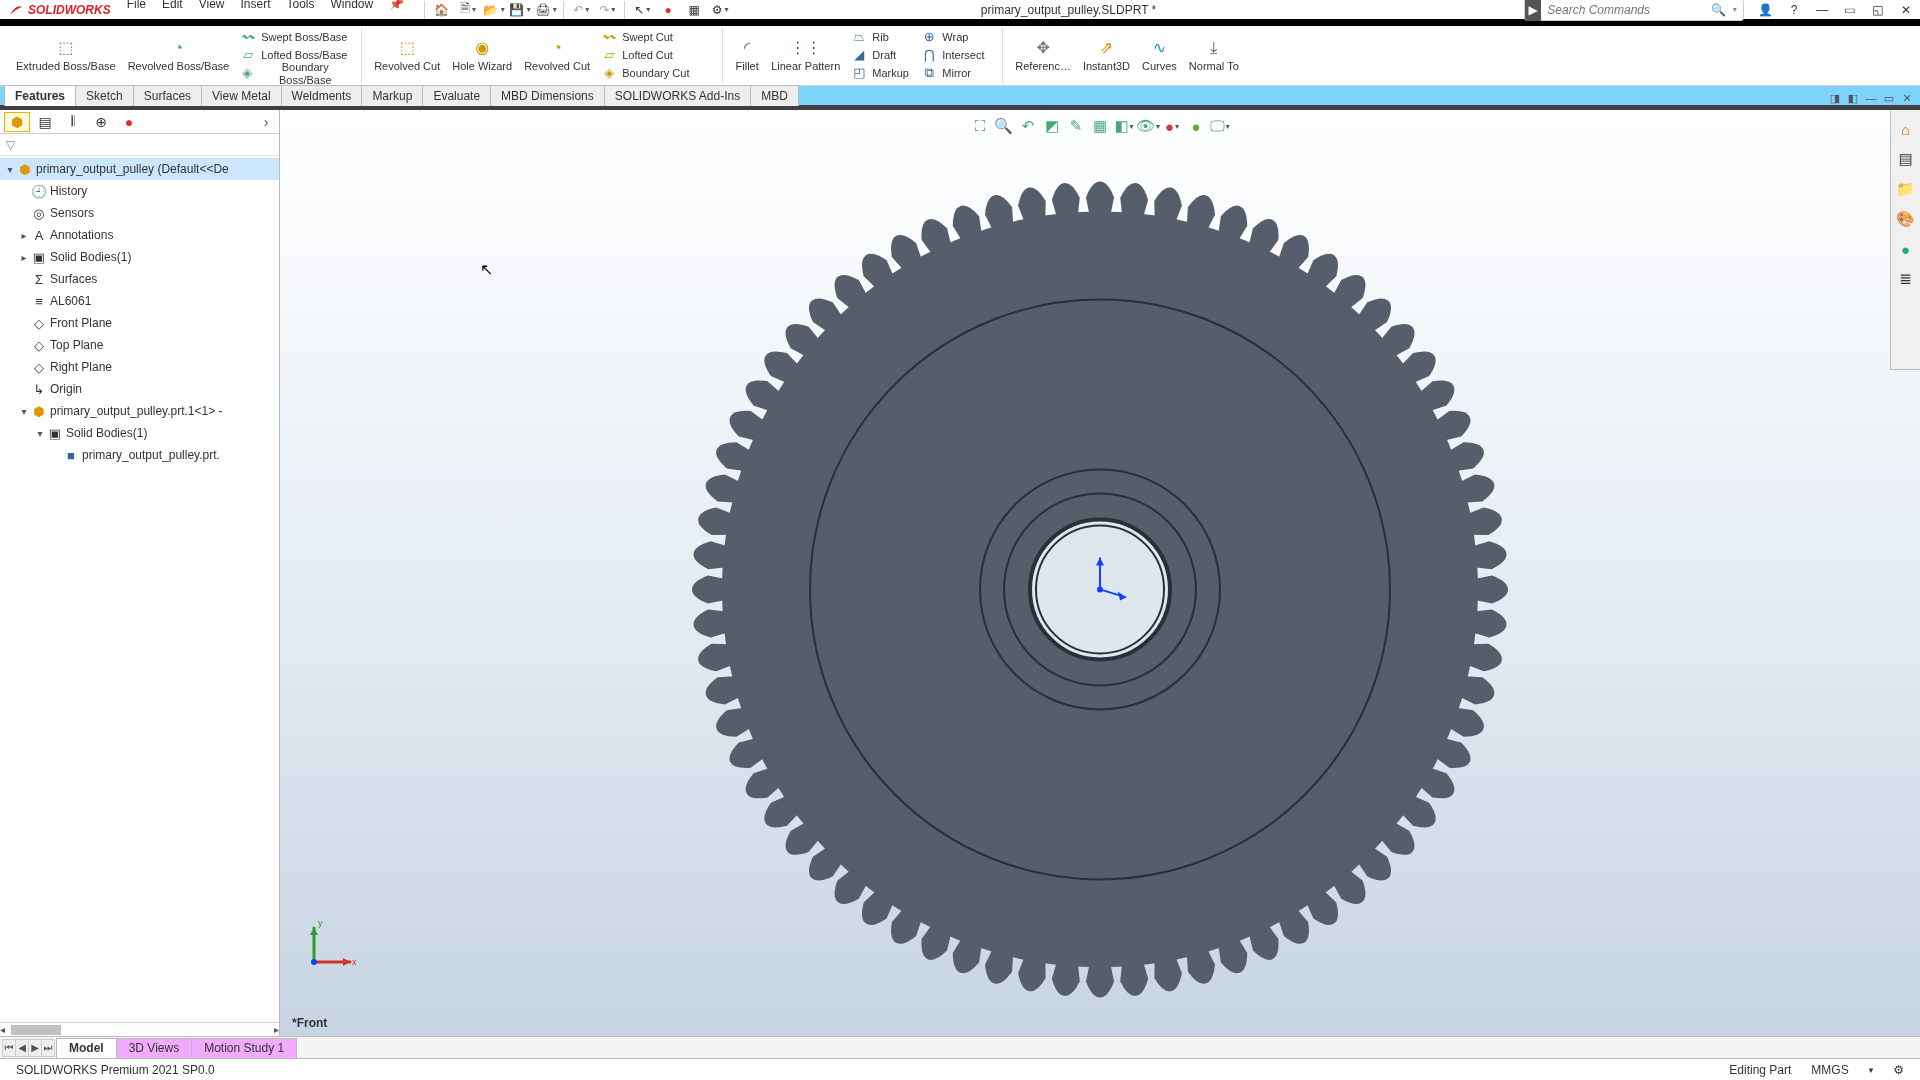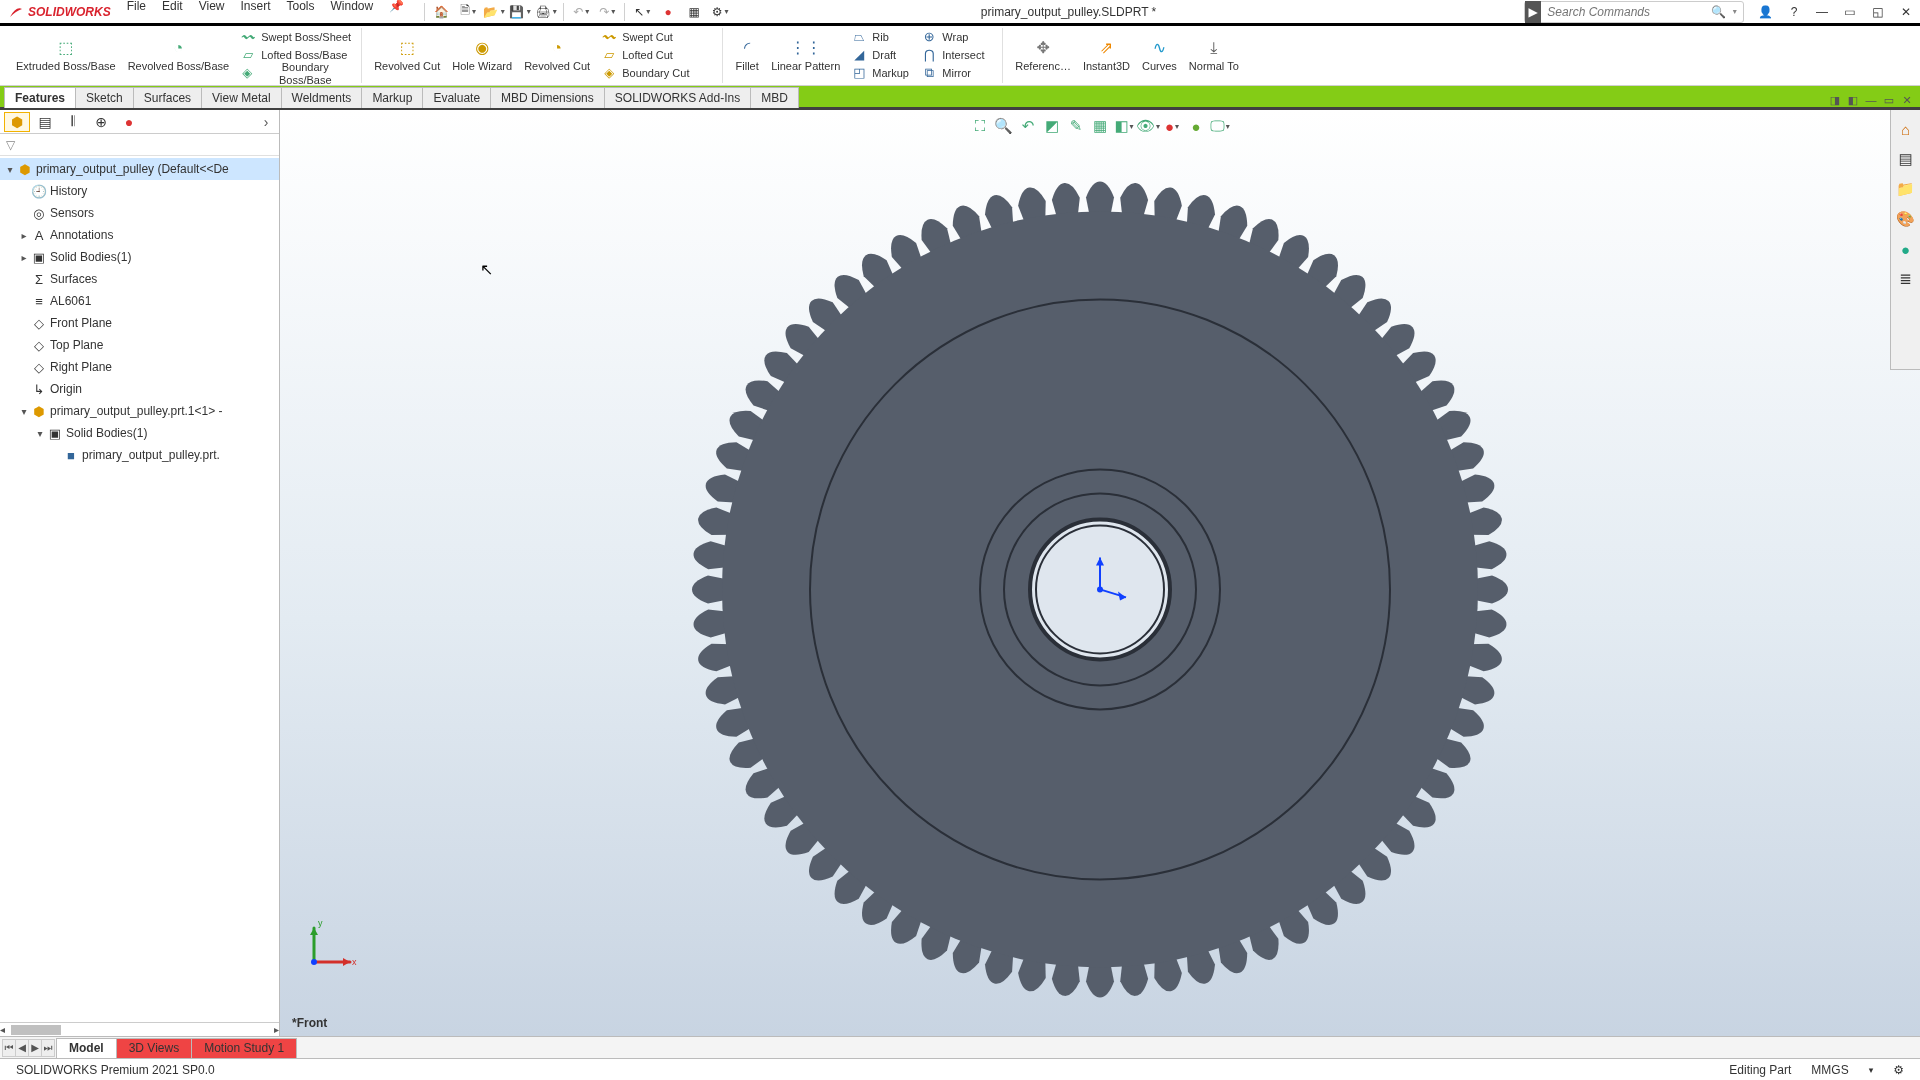--- a/index.html
+++ b/index.html
@@ -1,19 +1,19 @@
 <!DOCTYPE html>
 <html><head>
 <meta charset="utf-8">
 <style>
 * { margin: 0; padding: 0; box-sizing: border-box; font-family: "Segoe UI", Tahoma, sans-serif; }
 body { width: 1920px; height: 1080px; overflow: hidden; background: #fff; font-size: 12px; color: #333; }
 
 
-.titlebar { height: 26px; display: flex; align-items: center; background: #fff; border-bottom: 3px solid #000000; }
+.titlebar { height: 26px; display: flex; align-items: center; background: #fff; border-bottom: 7px solid #000000; }
 .logo { display: flex; align-items: center; padding: 0 8px; font-weight: bold; font-style: italic; color: #d9232e; }
 .logo svg { margin-right: 4px; }
 .menu { display: flex; }
 .menu-item { padding: 0 8px; height: 37px; line-height: 26px; cursor: default; }
 .qat { display: flex; align-items: center; margin-left: 8px; }
 .qat .btn { width: 24px; height: 22px; display: flex; align-items: center; justify-content: center; margin: 0 1px; border-radius: 2px; }
 .qat .sep { width: 1px; height: 18px; background: #d0d0d0; margin: 0 4px; }
 .qat .drop::after { content: "▾"; font-size: 8px; margin-left: 2px; color: #555; }
 .doc-title { flex: 1; text-align: center; padding-right: 120px; }
 .search { display: flex; align-items: center; border: 1px solid #ccc; border-radius: 3px; height: 22px; width: 220px; margin-right: 8px; background: #fff; }
@@ -26,21 +26,21 @@
 
 .ribbon { height: 60px; background: #fff; border-bottom: 1px solid #d0d0d0; display: flex; padding: 2px 4px; }
 .rgrp { display: flex; align-items: center; padding: 0 6px; border-right: 1px solid #e0e0e0; }
 .rgrp:last-child { border-right: none; }
 .rbtn { display: flex; flex-direction: column; align-items: center; justify-content: center; height: 56px; padding: 2px 6px; font-size: 11px; line-height: 1.15; text-align: center; cursor: default; }
 .rbtn .ricon { width: 24px; height: 20px; display: flex; align-items: center; justify-content: center; margin-bottom: 2px; color: #4a7; font-size: 16px; }
 .rbtn.small { flex-direction: row; height: 18px; width: 120px; justify-content: flex-start; padding: 0 4px; }
 .rbtn.small .ricon { width: 18px; height: 16px; margin-bottom: 0; margin-right: 4px; font-size: 13px; }
 .rstack { display: flex; flex-direction: column; justify-content: center; }
 
-.ftabs { height: 24px; background: #84cc16; border-bottom: 3px solid #404040; display: flex; align-items: flex-end; padding-left: 4px; position: relative;}
+.ftabs { height: 24px; background: #7dd3fc; border-bottom: 5px solid #404040; display: flex; align-items: flex-end; padding-left: 4px; position: relative;}
 .ftab { padding: 3px 10px; border: 1px solid #bbb; border-bottom: none; margin-right: -1px; background: #eee; font-size: 12px; position: relative; top: 1px; cursor: default;}
 .ftab.active { background: #fff; font-weight: bold; z-index: 2; }
 .ftabs .right-icons { margin-left: auto; display:flex; padding-right:4px;}
 .ftabs .right-icons span{ width:18px; text-align:center; font-size:11px; color:#555;}
 
 
 .main { display: flex; height: calc(1080px - 26px - 60px - 24px - 22px - 22px); position:relative;}
 .tree-pane { width: 280px; border-right: 1px solid #bbb; display: flex; flex-direction: column; background: #fff; }
 .tree-tabs { height: 24px; border-bottom: 1px solid #ccc; display: flex; align-items: center; padding: 0 4px; }
 .tree-tabs span { width: 26px; height: 20px; display: inline-flex; align-items: center; justify-content: center; margin-right: 2px; border: 1px solid transparent; font-size: 14px; }
@@ -67,21 +67,21 @@
 .task-pane { position:absolute; right:0; top:0; width:30px; height:260px; background:#f0f0f0; border-left:1px solid #bbb; border-bottom:1px solid #bbb; display:flex; flex-direction:column; align-items:center; padding-top:4px;}
 .task-pane span{ width:24px; height:24px; margin:3px 0; display:flex; align-items:center; justify-content:center; font-size:15px;}
 
 
 .gear { position:absolute; left:50%; top:50%; transform:translate(-50%,-48%);}
 
 
 .btabs { height: 22px; border-top: 1px solid #bbb; background: #f4f4f4; display: flex; align-items: center; font-size: 12px;}
 .btabs .nav { display:flex; padding:0 2px;}
 .btabs .nav span{ width:14px; text-align:center; color:#555; border:1px solid #ccc; margin-right:-1px; background:#eee; font-size:10px; height:18px; line-height:16px;}
-.btab { padding: 2px 12px; border: 1px solid #bbb; border-bottom: none; margin-right: -1px; background: #ef4444; height:20px; display:flex; align-items:center;}
+.btab { padding: 2px 12px; border: 1px solid #bbb; border-bottom: none; margin-right: -1px; background: #f0abfc; height:20px; display:flex; align-items:center;}
 .btab.active { background: #fff; font-weight: bold; }
 
 
 .status { height: 22px; border-top: 1px solid #bbb; background: #fff; display: flex; align-items: center; font-size: 12px; padding: 0 6px;}
 .status .fill{flex:1;}
 .status .seg{ padding:0 10px;}
 .tree-pane .hsb { height:14px; border-top:1px solid #ccc; display:flex; align-items:center; font-size:10px; color:#555;}
 .tree-pane .hsb .thumb{ height:10px; background:#c0c0c0; width:50px; margin-left:6px;}
 </style>
 </head>
@@ -142,21 +142,21 @@
         <span class="ricon">⬚</span>
         <span>Extruded Boss/Base</span>
       </div>
     <div class="rbtn">
         <span class="ricon">◔</span>
         <span>Revolved Boss/Base</span>
       </div>
     <div class="rstack">
       <div class="rbtn small">
           <span class="ricon">〰</span>
-          <span>Swept Boss/Sheet</span>
+          <span>Swept Boss/Base</span>
         </div>
       <div class="rbtn small">
           <span class="ricon">▱</span>
           <span>Lofted Boss/Base</span>
         </div>
       <div class="rbtn small">
           <span class="ricon">◈</span>
           <span>Boundary Boss/Base</span>
         </div>
     </div>

